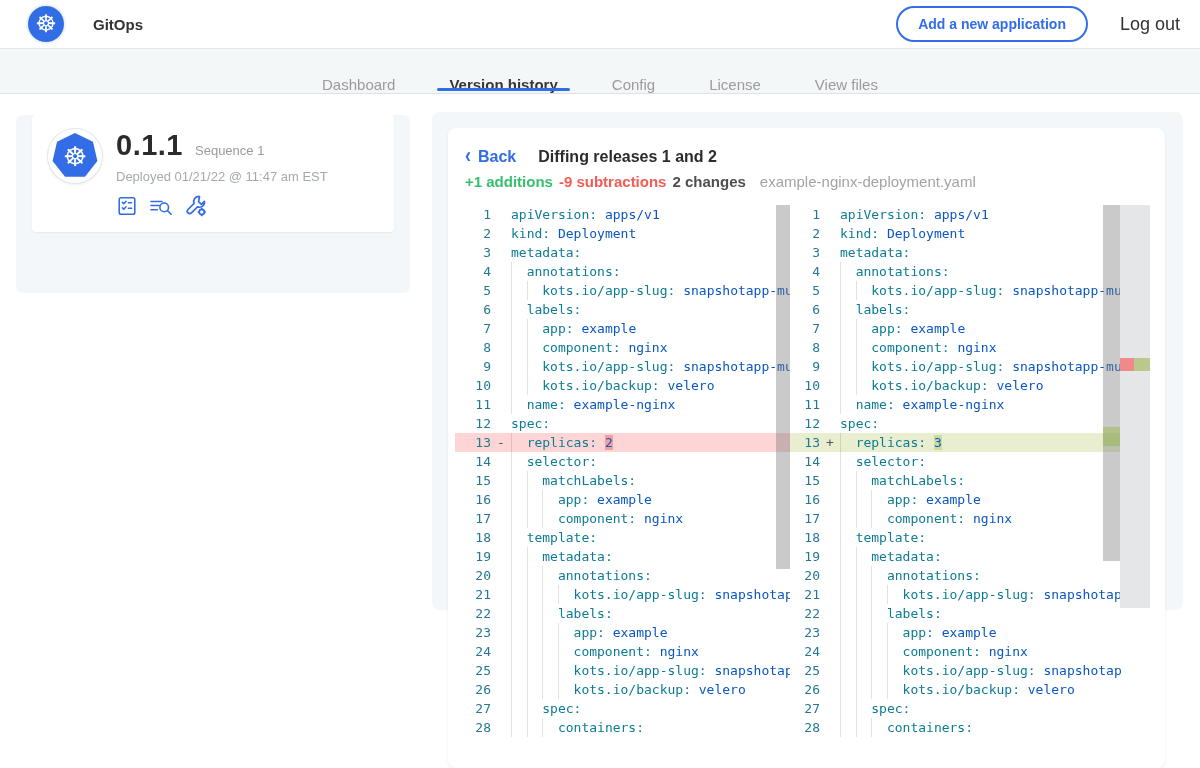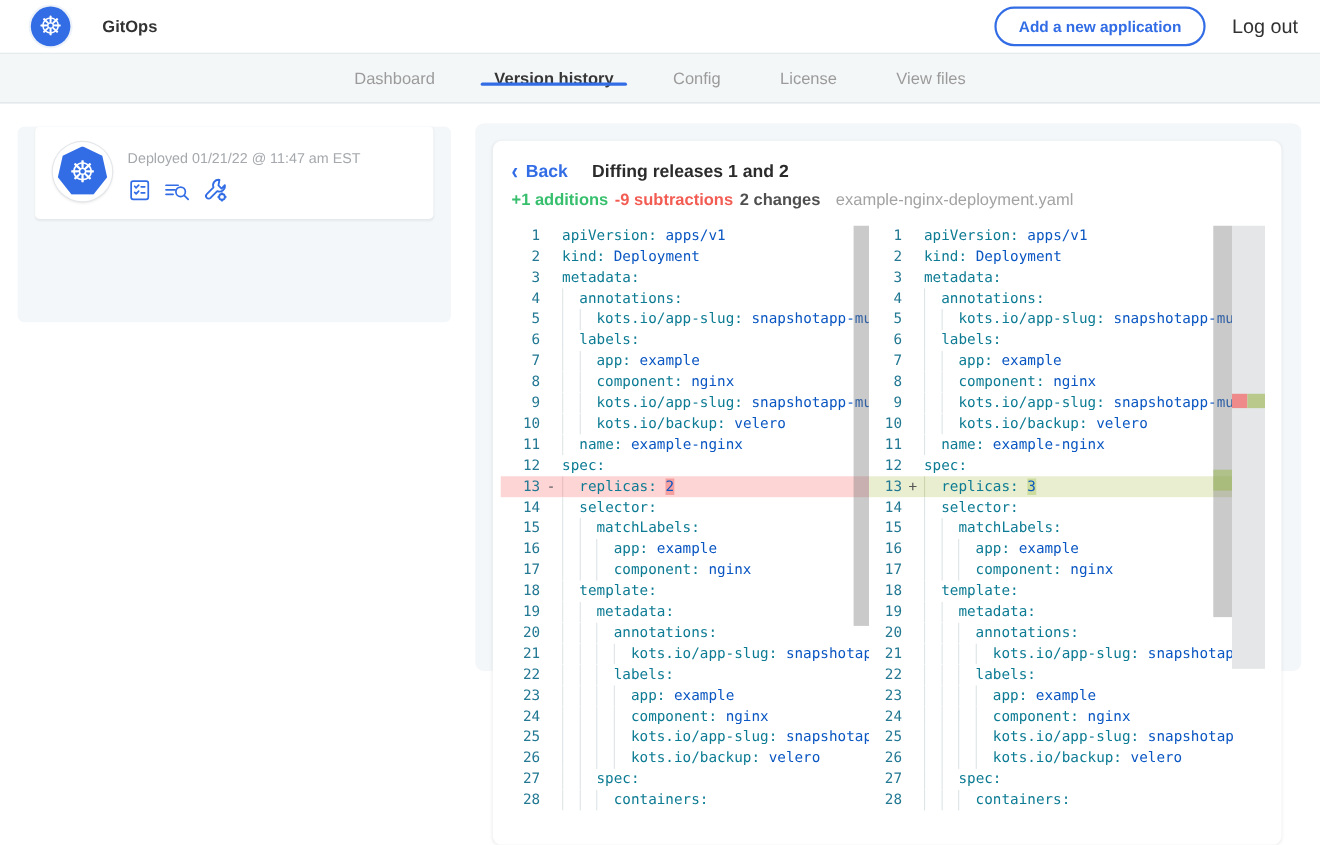--- a/index.html
+++ b/index.html
@@ -12,30 +12,30 @@
     display:flex; align-items:center; background:#fff; }
   .logo-circle { width:36px; height:36px; border-radius:50%; background:#326de6;
     margin-left:28px; display:flex; align-items:center; justify-content:center;
     box-shadow:0 0 0 2px #eef2f9; }
   .logo-circle .wheel { color:#fff; font-size:24px; line-height:1; font-family:"DejaVu Sans", sans-serif; }
   .main-tabs { display:flex; height:100%; margin-left:14px; gap:18px; }
   .main-tab { position:relative; display:flex; align-items:center; padding:0 15px;
     font-size:15px; font-weight:bold; color:#323232; cursor:pointer; }
   .main-tab.active::after { content:""; position:absolute; left:0; right:0; bottom:2px;
     height:4px; background:#326de6; border-radius:2px; }
-  .topnav-right { margin-left:auto; display:flex; align-items:center; gap:24px; padding-right:20px; }
+  .topnav-right { margin-left:auto; display:flex; align-items:center; gap:32px; padding-right:20px; }
   .add-app-btn { border:2px solid #326de6; color:#326de6; background:#fff;
     border-radius:18px; padding:8px 20px; font-size:14px; font-weight:bold; cursor:pointer;
     font-family:"Liberation Sans", sans-serif; }
   .logout { font-size:18px; color:#323232; cursor:pointer; }
 
   
   .subnav { position:absolute; left:0; top:48px; width:1200px; height:46px;
     background:#f4f7f8; border-top:1px solid #e4e8ea; border-bottom:1px solid #dde2e4;
-    display:flex; align-items:center; justify-content:center; gap:30px; }
+    display:flex; align-items:flex-end; justify-content:center; gap:30px; }
   .subnav-item { position:relative; display:flex; align-items:center; padding:0 12px;
     font-size:15px; color:#9b9b9b; cursor:pointer; }
   .subnav-item.active { color:#363636; font-weight:bold; }
   .subnav-item.active::after { content:""; position:absolute; left:0; right:0; bottom:2px;
     height:3px; background:#326de6; border-radius:2px; }
 
   
   .deployed-card { position:absolute; left:16px; top:115px; width:394px; height:178px;
     background:#f4f7f9; border-radius:6px; }
   .deployed-title { padding:20px 20px 13px 20px; font-size:16px; font-weight:bold; color:#2b2b2b; }
@@ -131,20 +131,24 @@
   </div>
 
   <div class="deployed-card">
     <div class="deployed-inner">
       <div class="k8s-badge">
         <div class="k8s-hept">
           <span class="wheel">☸</span>
         </div>
       </div>
       <div>
+        <div class="ver-row">
+          <span class="ver-number">0.1.1</span>
+          <span class="ver-seq">Sequence 1</span>
+        </div>
         <div class="ver-deployed">Deployed 01/21/22 @ 11:47 am EST</div>
         <div class="ver-icons">
           <svg width="22" height="22" viewBox="0 0 24 24" fill="none" stroke="#326de6" stroke-width="1.7" stroke-linecap="round" stroke-linejoin="round">
             <rect x="3.5" y="3" width="17" height="18" rx="2"></rect>
             <polyline points="7 8 8.5 9.5 11 6.8"></polyline>
             <line x1="13.5" y1="8.5" x2="17" y2="8.5"></line>
             <polyline points="7 14 8.5 15.5 11 12.8"></polyline>
             <line x1="13.5" y1="14.5" x2="17" y2="14.5"></line>
           </svg>
           <svg width="26" height="22" viewBox="0 0 26 24" fill="none" stroke="#326de6" stroke-width="1.7" stroke-linecap="round">

